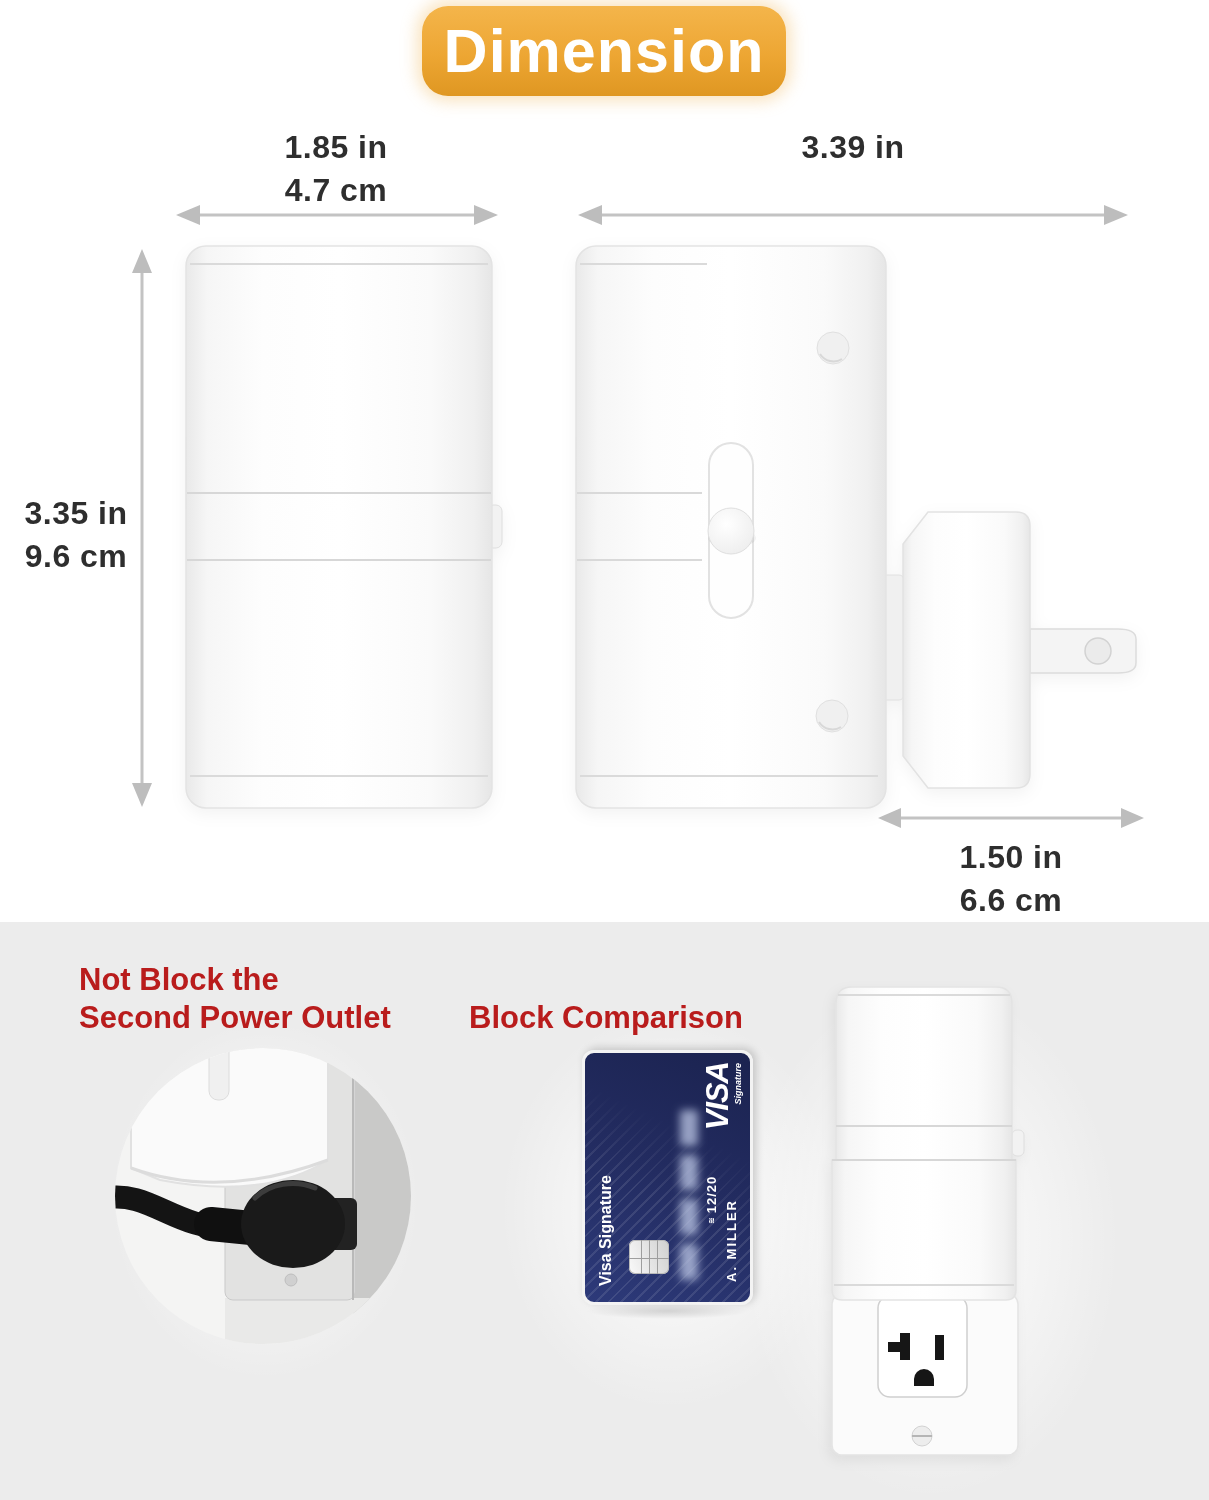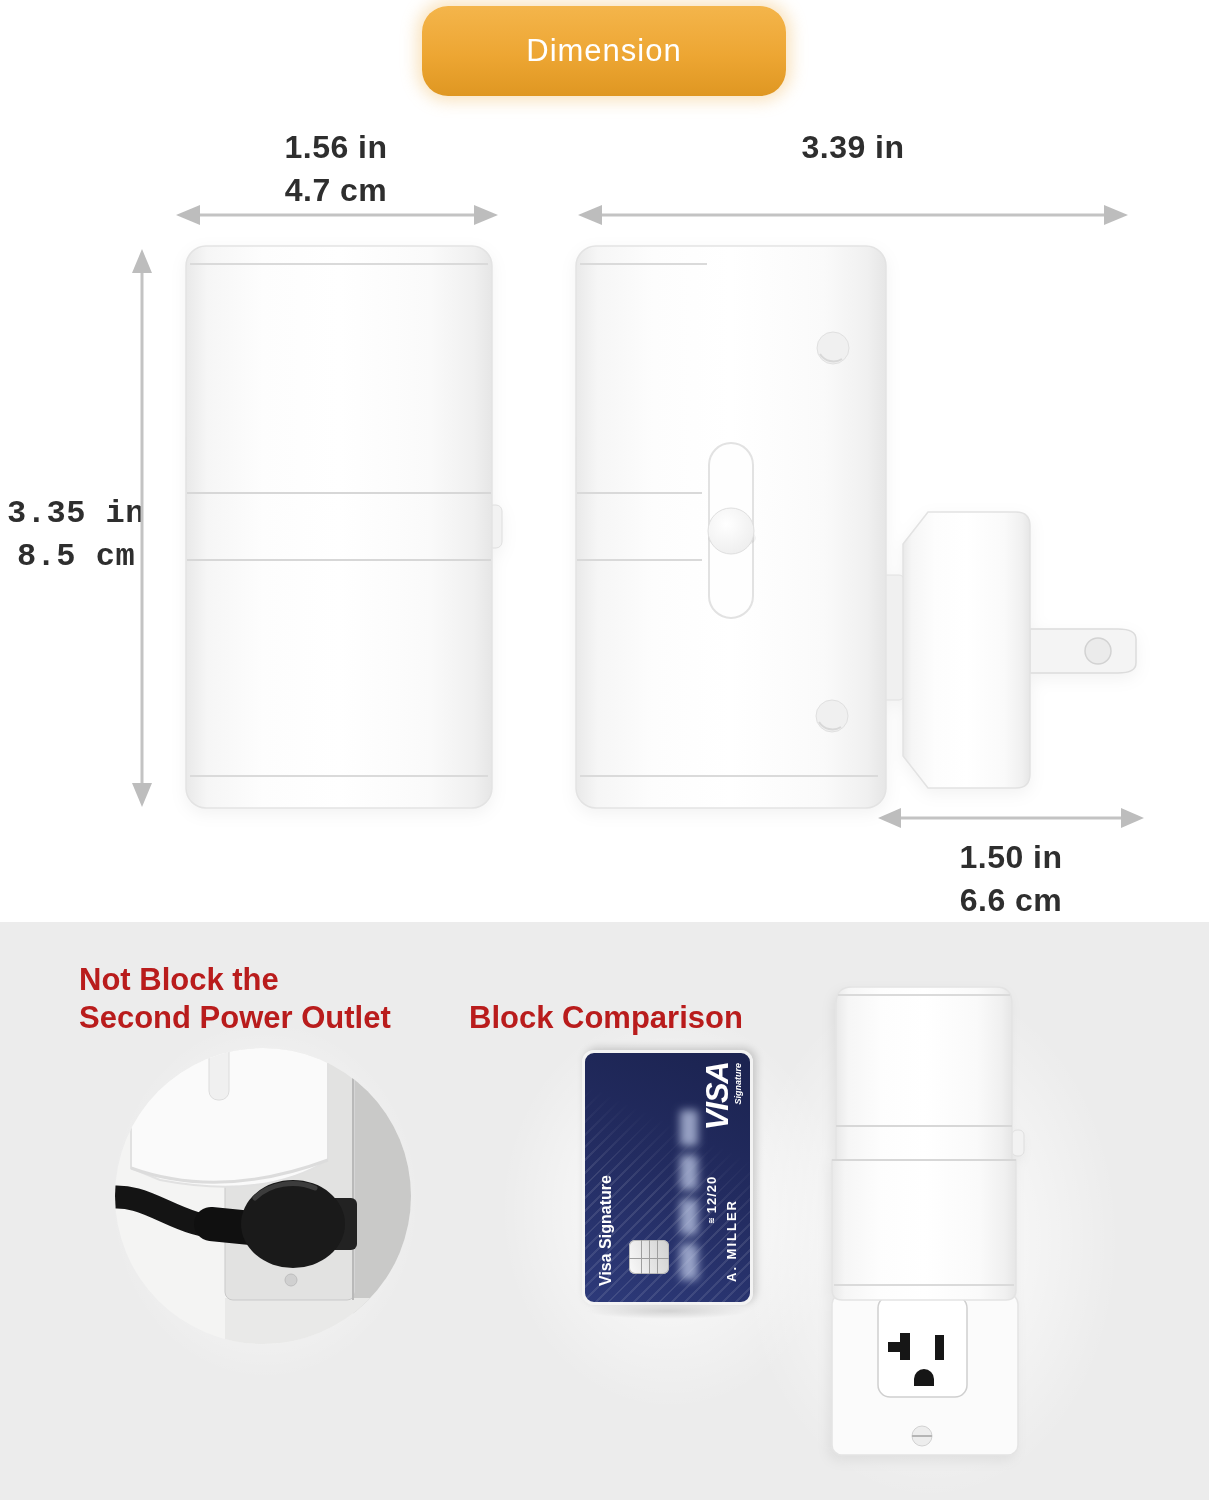--- a/index.html
+++ b/index.html
@@ -8,21 +8,21 @@
     font-family:"Liberation Sans","DejaVu Sans",sans-serif;
   }
   .abs{position:absolute;}
   
   .badge{
     left:422px;top:6px;width:364px;height:90px;border-radius:26px;
     background:linear-gradient(180deg,#f4b54b 0%,#eda633 55%,#df9722 100%);
     box-shadow:0 0 16px 5px rgba(240,185,95,.40);
     display:flex;align-items:center;justify-content:center;
   }
-  .badge span{color:#fff;font-size:31px;font-weight:400;letter-spacing:1px;}
+  .badge span{color:#fff;font-size:61px;font-weight:700;letter-spacing:1px;}
   
   .dim{color:#2e2e2e;font-size:32px;font-weight:700;text-align:center;line-height:43px;letter-spacing:.5px;}
   .dim div{white-space:nowrap;}
   
   .graybg{left:0;top:922px;width:1209px;height:578px;background:#ececec;}
   .glow{border-radius:50%;pointer-events:none;}
   .heading{color:#b91c1c;font-size:31px;font-weight:700;text-align:left;line-height:38px;}
   
   .card-outer{left:582px;top:1050px;width:171px;height:255px;}
   .card-inner{
@@ -59,29 +59,29 @@
 </head>
 <body>
 
 <div id="canvas">
 
   <div class="abs badge">
     <span>Dimension</span>
   </div>
 
   <div class="abs dim" style="left:236px;top:126px;width:200px;">
-    <div>1.56 in</div>
+    <div>1.85 in</div>
     <div>4.7 cm</div>
   </div>
   <div class="abs dim" style="left:753px;top:126px;width:200px;text-align:center;">
     <div>3.39 in</div>
   </div>
-  <div class="abs dim" style="left:6px;top:492px;width:140px;font-family:Liberation Mono, monospace;">
+  <div class="abs dim" style="left:6px;top:492px;width:140px;">
     <div>3.35 in</div>
-    <div>8.5 cm</div>
+    <div>9.6 cm</div>
   </div>
   <div class="abs dim" style="left:911px;top:836px;width:200px;">
     <div>1.50 in</div>
     <div>6.6 cm</div>
   </div>
 
   <svg class="abs" style="left:170px;top:200px;" width="334" height="30">
     <line x1="26" y1="15" x2="308" y2="15" stroke="#c3c3c3" stroke-width="3"></line>
     <polygon points="6,15 30,5 30,25" fill="#bdbdbd"></polygon>
     <polygon points="328,15 304,5 304,25" fill="#bdbdbd"></polygon>

